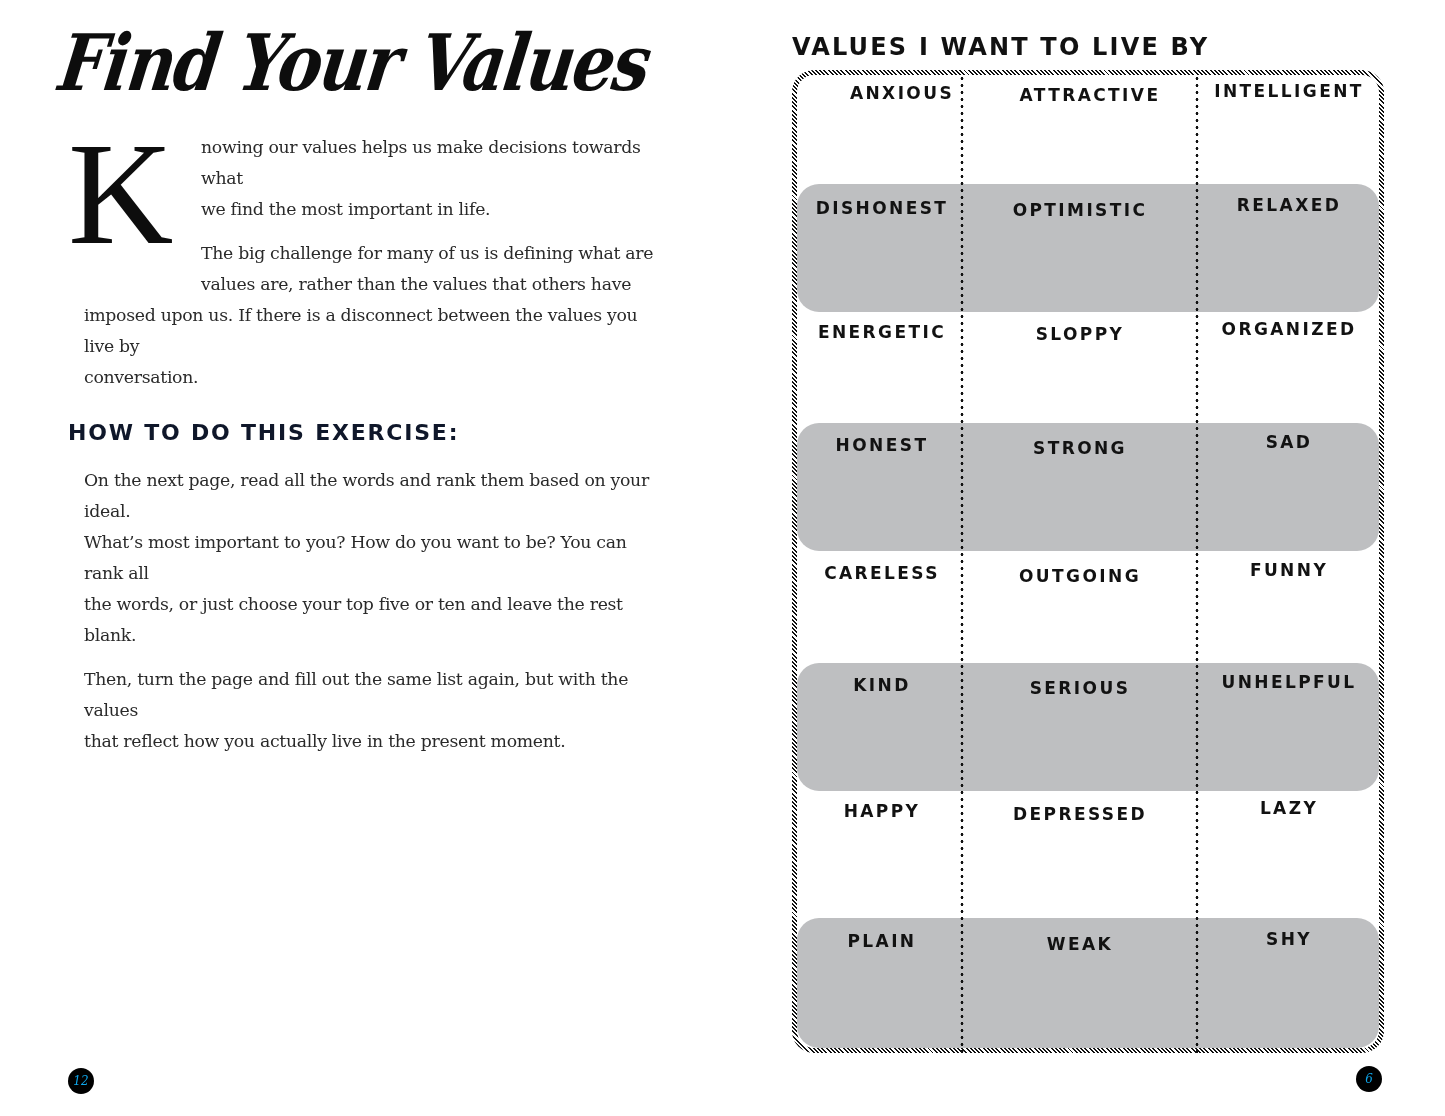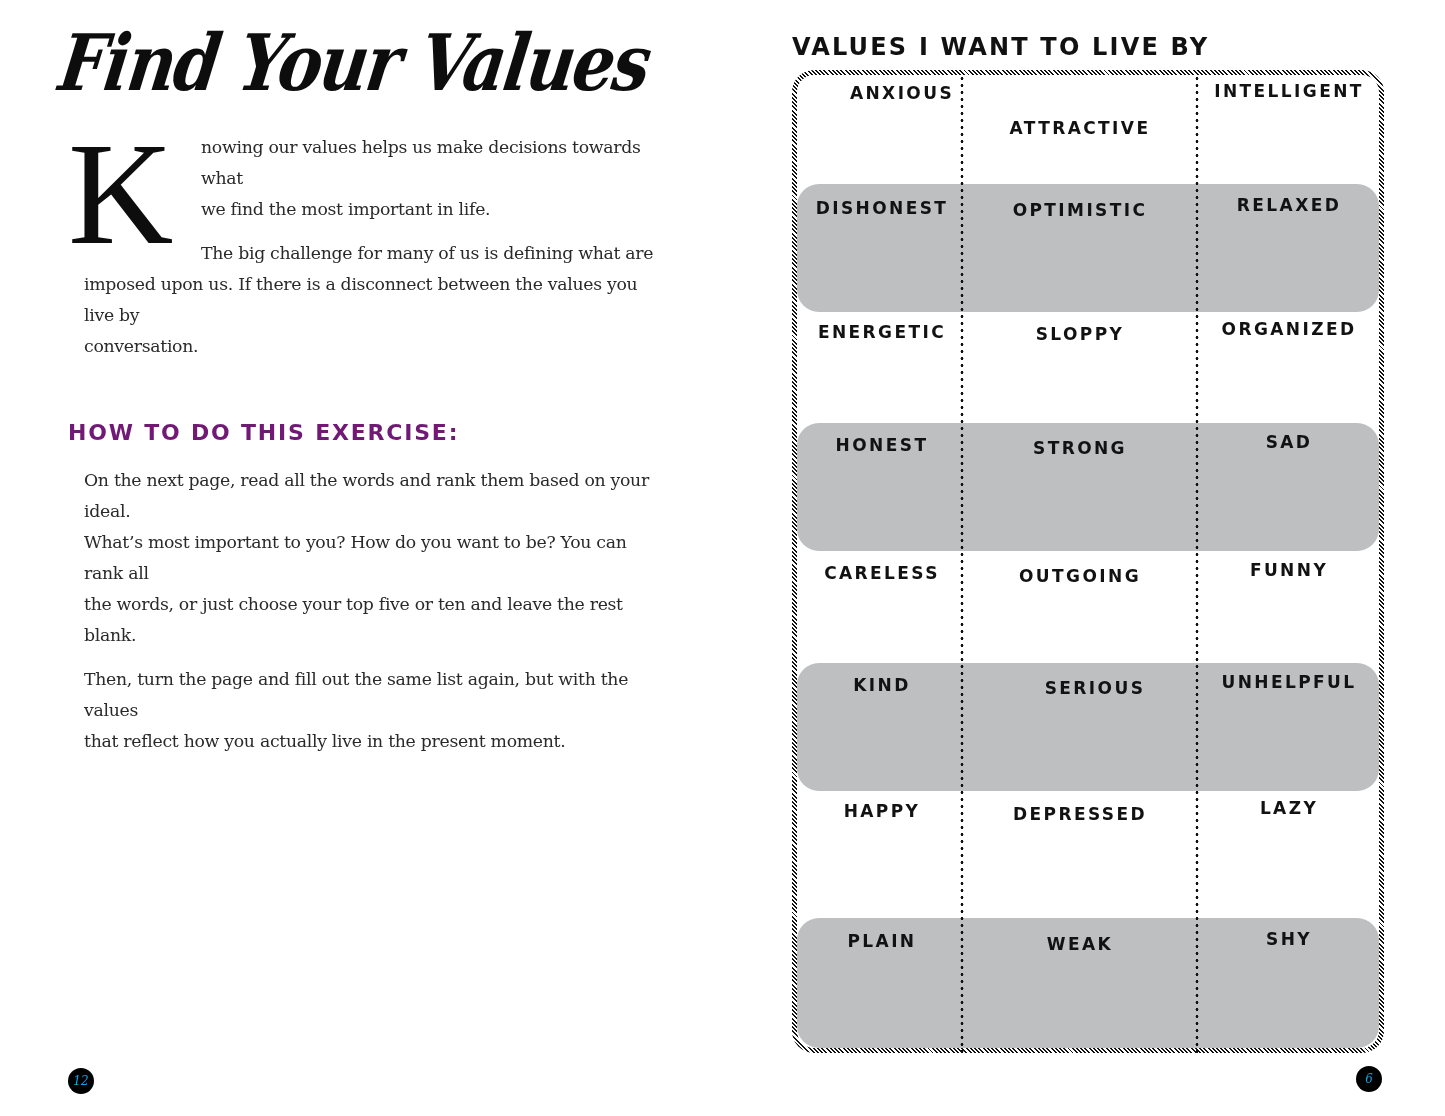--- a/index.html
+++ b/index.html
@@ -23,21 +23,21 @@
     .para {
       font-family: "DejaVu Serif", serif; font-size: 17.3px; line-height: 31px;
       color: #2a2a2a; margin: 0 0 13px 16px; letter-spacing: -0.3px;
     }
     .intro-wrap .line { display: block; }
     .intro-wrap .line.ind { padding-left: 117px; }
 
     .how-heading {
       position: absolute; left: 68px; top: 420px;
       font-family: "DejaVu Sans", sans-serif; font-weight: bold; font-size: 22px;
-      letter-spacing: 1.8px; color: #701a75;
+      letter-spacing: 1.8px; color: #0f172a;
     }
     .instructions { position: absolute; left: 68px; top: 465px; width: 600px; }
 
     .page-num {
       position: absolute; width: 26px; height: 26px; border-radius: 50%; background: #000;
       color: #0ea5e9; font-family: "DejaVu Serif", serif; font-style: italic; font-size: 12px;
       display: flex; align-items: center; justify-content: center;
     }
 
     .sheet-title {
@@ -79,20 +79,21 @@
   <div class="title">Find Your Values</div>
 
   <div class="intro">
     <div class="dropcap">K</div>
     <div class="para intro-wrap">
       <span class="line ind">nowing our values helps us make decisions towards what</span>
       <span class="line ind">we find the most important in life.</span>
     </div>
     <div class="para intro-wrap">
       <span class="line ind">The big challenge for many of us is defining what are</span>
+      <span class="line ind">values are, rather than the values that others have</span>
       <span class="line">imposed upon us. If there is a disconnect between the values you live by</span>
       <span class="line">conversation.</span>
     </div>
   </div>
 
   <div class="how-heading">HOW TO DO THIS EXERCISE:</div>
 
   <div class="instructions">
     <div class="para intro-wrap">
       <span class="line">On the next page, read all the words and rank them based on your ideal.</span>
@@ -107,39 +108,39 @@
 
   <div class="page-num" style="left:68px; top:1068px;">12</div>
 </div>
 
 <div class="page-right">
   <div class="sheet-title">VALUES I WANT TO LIVE BY</div>
 
   <div class="frame">
     <div class="grid-inner" id="grid">
         <div class="cell-label" style="left: 85px; top: 8px; margin-left: 20px;">ANXIOUS</div>
-        <div class="cell-label" style="left: 283px; top: 10px; margin-top: 33px;">ATTRACTIVE</div>
+        <div class="cell-label" style="left: 293px; top: 10px;">ATTRACTIVE</div>
         <div class="cell-label" style="left: 492px; top: 6px;">INTELLIGENT</div>
         <div class="band" style="top: 109px; height: 128px; background: rgb(190, 191, 193);"></div>
         <div class="cell-label" style="left: 85px; top: 123px;">DISHONEST</div>
         <div class="cell-label" style="left: 283px; top: 125px;">OPTIMISTIC</div>
         <div class="cell-label" style="left: 492px; top: 120px;">RELAXED</div>
         <div class="cell-label" style="left: 85px; top: 247px;">ENERGETIC</div>
         <div class="cell-label" style="left: 283px; top: 249px;">SLOPPY</div>
         <div class="cell-label" style="left: 492px; top: 244px;">ORGANIZED</div>
         <div class="band" style="top: 348px; height: 128px; background: rgb(190, 191, 193);"></div>
         <div class="cell-label" style="left: 85px; top: 360px;">HONEST</div>
         <div class="cell-label" style="left: 283px; top: 363px;">STRONG</div>
         <div class="cell-label" style="left: 492px; top: 357px;">SAD</div>
         <div class="cell-label" style="left: 85px; top: 488px;">CARELESS</div>
         <div class="cell-label" style="left: 283px; top: 491px;">OUTGOING</div>
         <div class="cell-label" style="left: 492px; top: 485px;">FUNNY</div>
         <div class="band" style="top: 588px; height: 128px; background: rgb(190, 191, 193);"></div>
         <div class="cell-label" style="left: 85px; top: 600px;">KIND</div>
-        <div class="cell-label" style="left: 283px; top: 603px; margin-left: 15px;">SERIOUS</div>
+        <div class="cell-label" style="left: 283px; top: 603px;">SERIOUS</div>
         <div class="cell-label" style="left: 492px; top: 597px;">UNHELPFUL</div>
         <div class="cell-label" style="left: 85px; top: 726px;">HAPPY</div>
         <div class="cell-label" style="left: 283px; top: 729px;">DEPRESSED</div>
         <div class="cell-label" style="left: 492px; top: 723px;">LAZY</div>
         <div class="band" style="top: 843px; height: 130px; background: rgb(190, 191, 193);"></div>
         <div class="cell-label" style="left: 85px; top: 856px;">PLAIN</div>
         <div class="cell-label" style="left: 283px; top: 859px;">WEAK</div>
         <div class="cell-label" style="left: 492px; top: 854px;">SHY</div>
         <div class="divider" style="left: 163px;"></div>
         <div class="divider" style="left: 398px;"></div>

